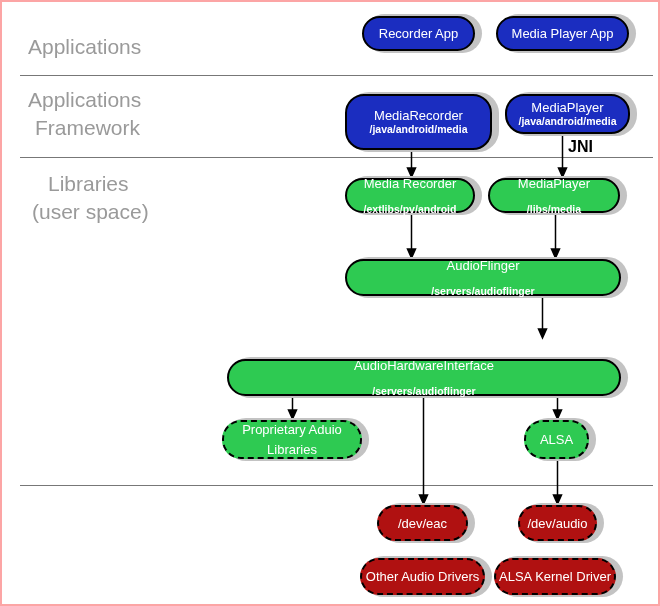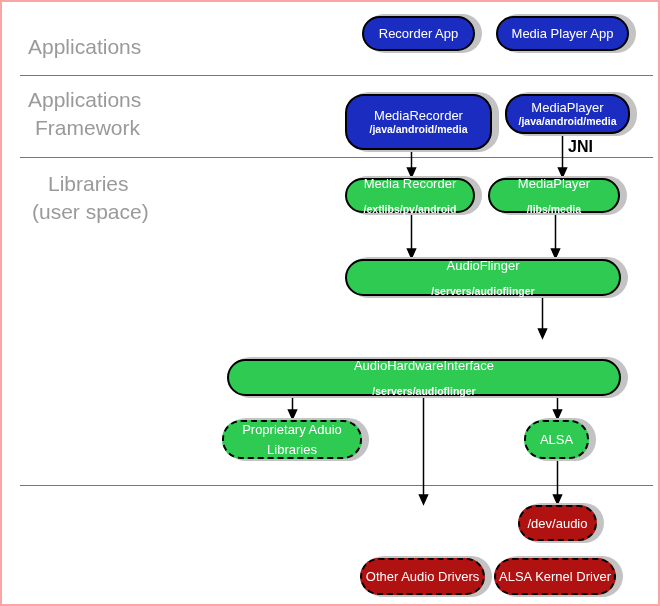--- a/index.html
+++ b/index.html
@@ -103,20 +103,23 @@
     <span>AudioHardwareInterface</span>
     <span class="sub">/servers/audioflinger</span>
   </div>
   <div class="node green dashed" style="left:220px;top:418px;width:140px;height:39px">
     <span class="wrap2">Proprietary Aduio Libraries</span>
   </div>
   <div class="node green dashed" style="left:522px;top:418px;width:65px;height:39px">
     <span>ALSA</span>
   </div>
 
+  <div class="node red dashed" style="left:375px;top:503px;width:91px;height:36px">
+    <span>/dev/eac</span>
+  </div>
   <div class="node red dashed" style="left:516px;top:503px;width:79px;height:36px">
     <span>/dev/audio</span>
   </div>
   <div class="node red dashed" style="left:492px;top:556px;width:122px;height:37px">
     <span>ALSA Kernel Driver</span>
   </div>
   <div class="node red dashed" style="left:358px;top:556px;width:125px;height:37px">
     <span>Other Audio Drivers</span>
   </div>
 

